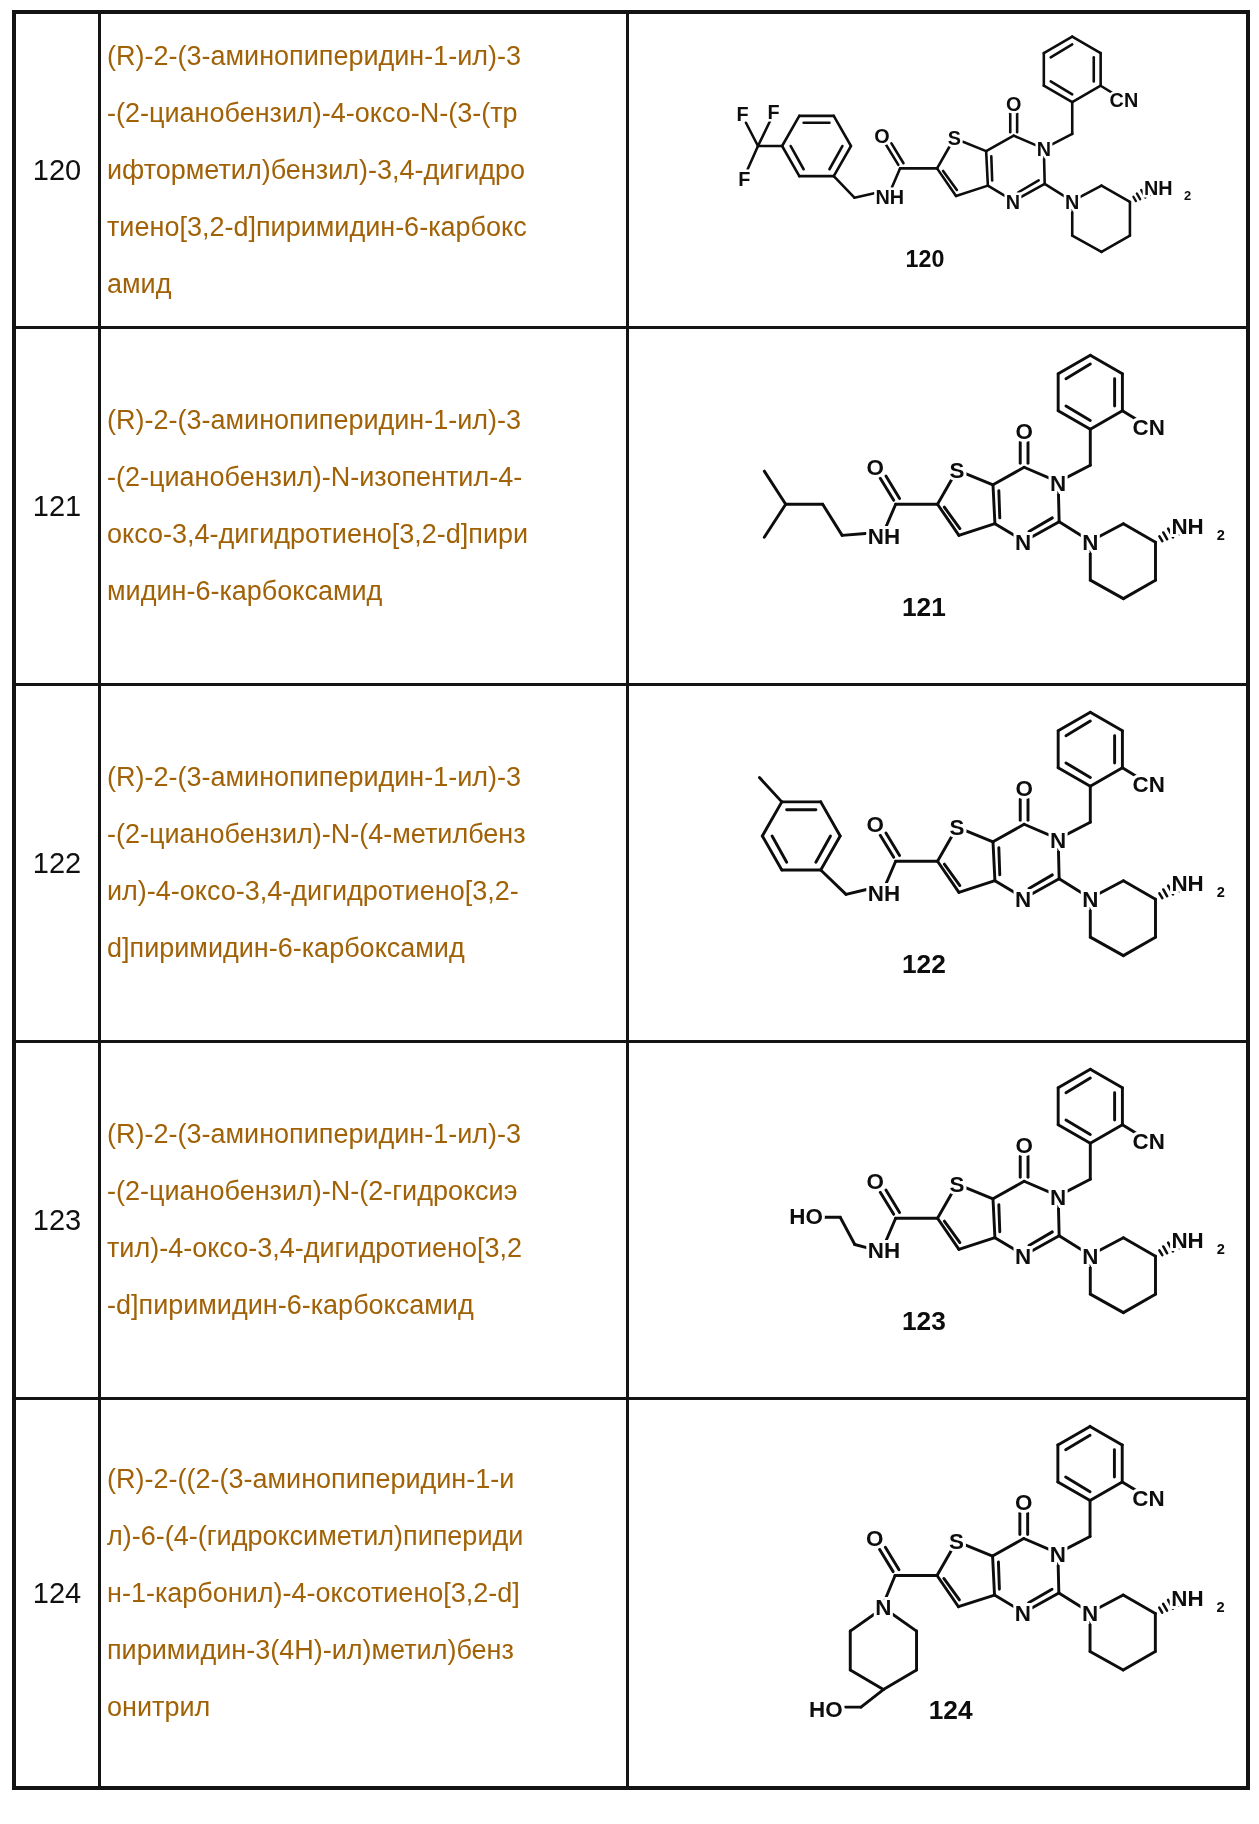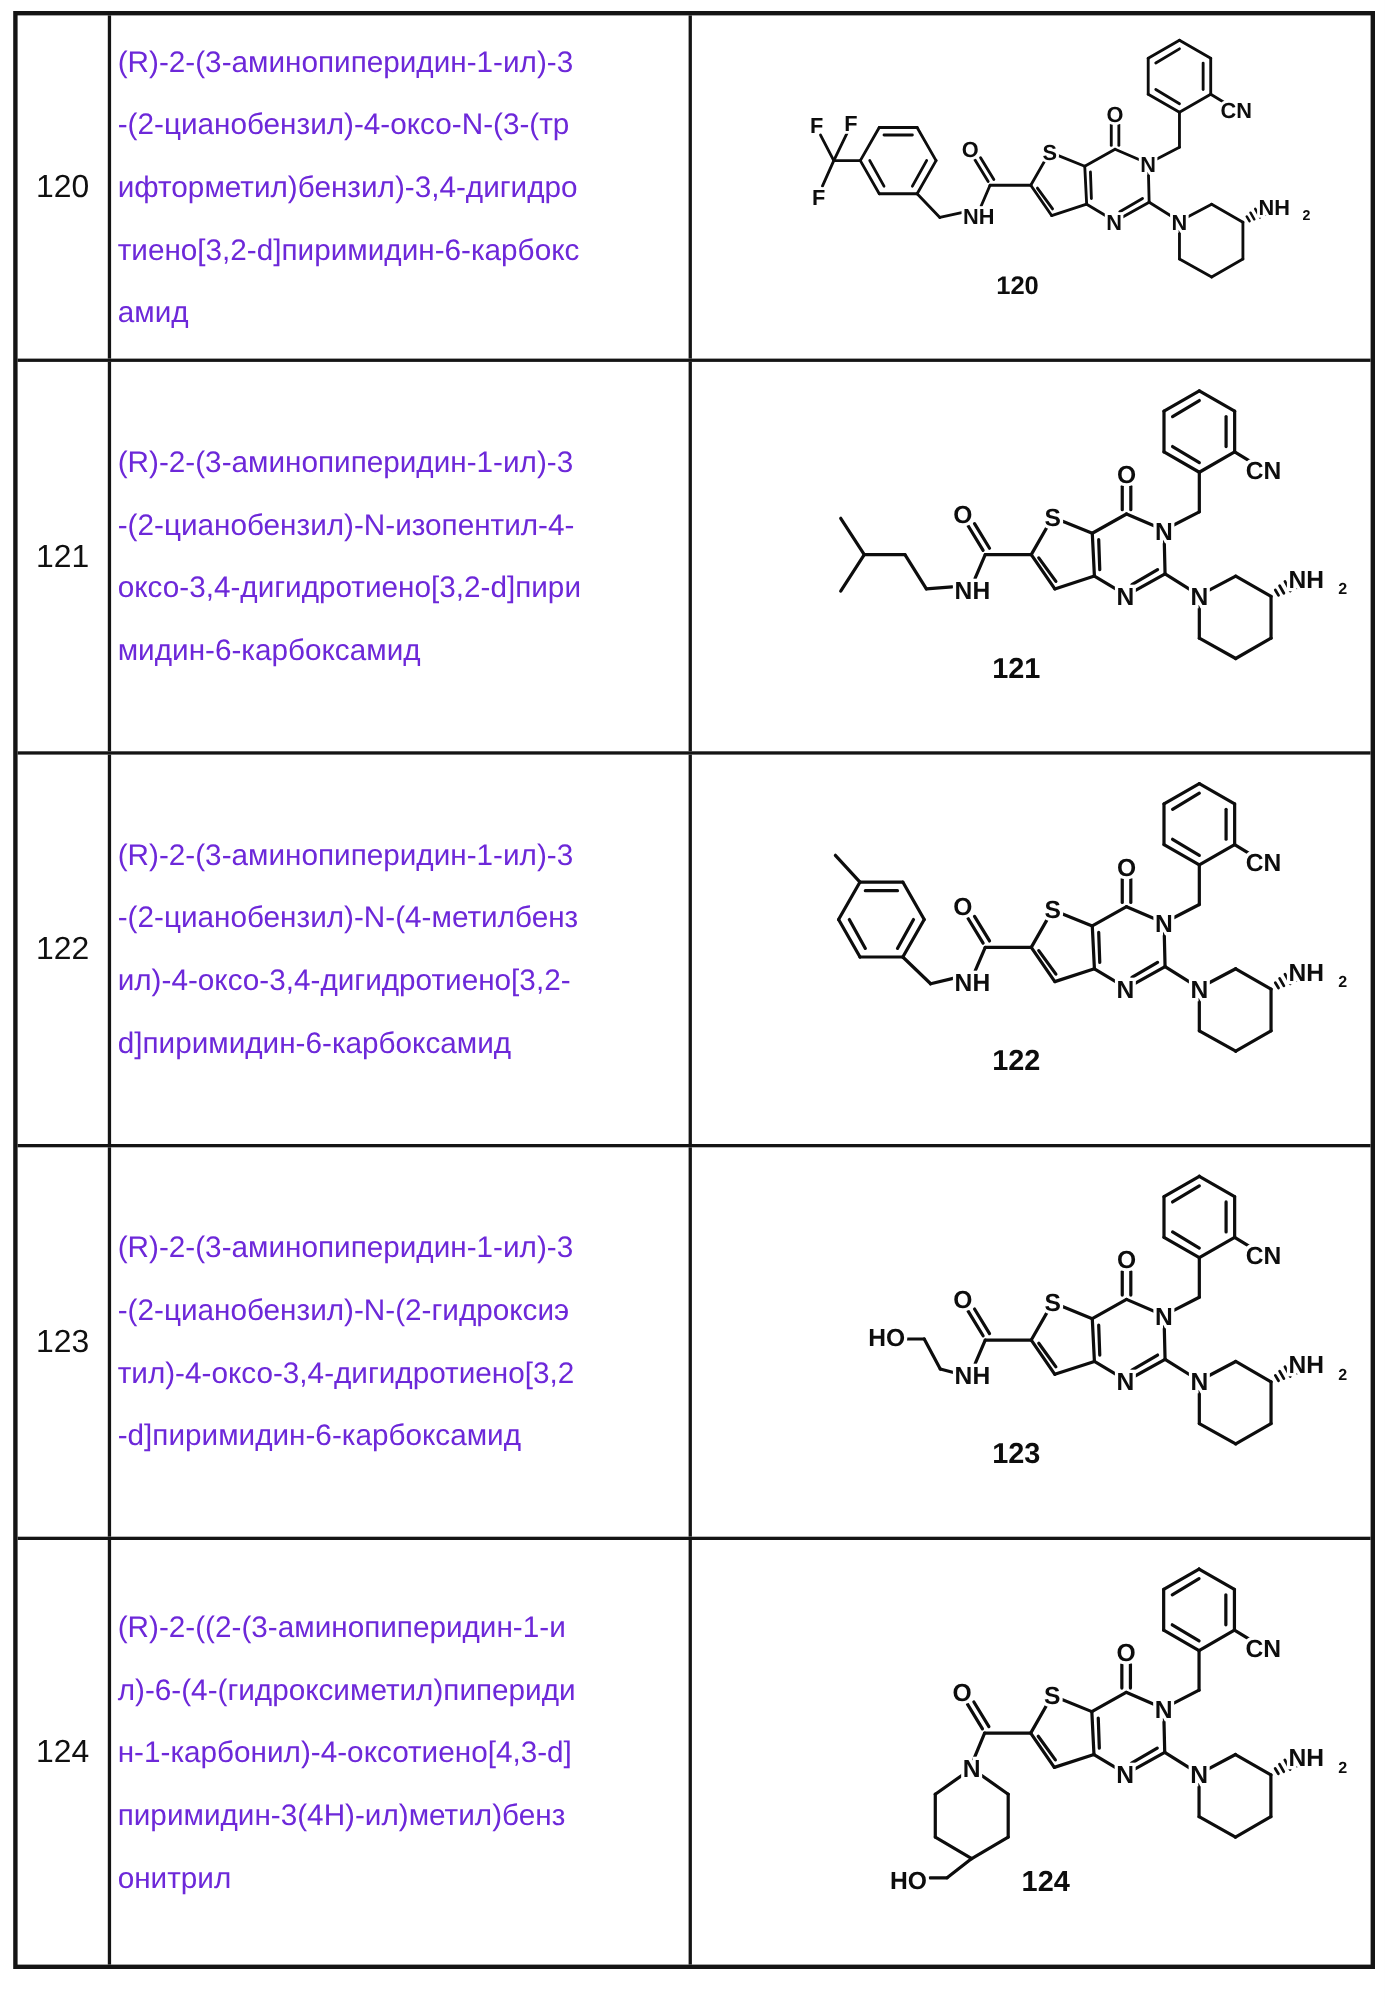--- a/index.html
+++ b/index.html
@@ -6,21 +6,21 @@
   body{width:1259px;height:1824px;position:relative;background:#ffffff;
        font-family:"Liberation Sans","DejaVu Sans",sans-serif;color:#0b0b0b;}
   .patent-table{position:absolute;left:12px;top:10px;width:1230px;
        border:4px solid #141414;background:#fff;}
   .trow{display:grid;grid-template-columns:85px 525px 1fr;}
   .trow + .trow{border-top:3px solid #141414;}
   .r0{height:312px}.r1{height:354px}.r2{height:354px}.r3{height:354px}.r4{height:386px}
   .num-cell{border-right:3px solid #141414;display:flex;align-items:center;
        justify-content:center;font-size:29px;color:#101010;}
   .name-cell{display:flex;align-items:center;padding:8px 4px 8px 6px;
-       font-size:27px;line-height:57px;white-space:pre-line;color:#6d28d9;}
+       font-size:27px;line-height:57px;white-space:pre-line;color:#a16207;}
   .struct-cell{border-left:3px solid #141414;display:flex;align-items:center;
        justify-content:center;overflow:hidden;}
   
   #coredefs line,.mol line{stroke:#0d0d0d;stroke-width:3;stroke-linecap:round;fill:none;}
   #coredefs .wedge,.mol .wedge{stroke-width:2.6;}
   #coredefs text,.mol text{font-family:"Liberation Sans","DejaVu Sans",sans-serif;
        font-weight:bold;font-size:23px;text-anchor:middle;fill:#0d0d0d;
        stroke:#ffffff;stroke-width:6px;paint-order:stroke;}
   #coredefs .sub,.mol .sub{font-size:15px;}
   .mol .cnum{font-size:27px;stroke:none;}
@@ -216,21 +216,21 @@
       </svg>
     </div>
   </div>
 
   <div class="trow r4">
     <div class="num-cell">
       <span>124</span>
     </div>
     <div class="name-cell">(R)-2-((2-(3-аминопиперидин-1-и
 л)-6-(4-(гидроксиметил)пипериди
-н-1-карбонил)-4-оксотиено[4,3-d]
+н-1-карбонил)-4-оксотиено[3,2-d]
 пиримидин-3(4H)-ил)метил)бенз
 онитрил</div>
     <div class="struct-cell">
       <svg class="mol" viewBox="0 0 633 390" style="width:618px">
         <use href="#core"></use>
         <g>
           <line x1="273" y1="177" x2="261" y2="206"></line>
           <line x1="261" y1="210" x2="295" y2="234"></line>
           <line x1="295" y1="234" x2="295" y2="274"></line>
           <line x1="295" y1="274" x2="261" y2="294"></line>

